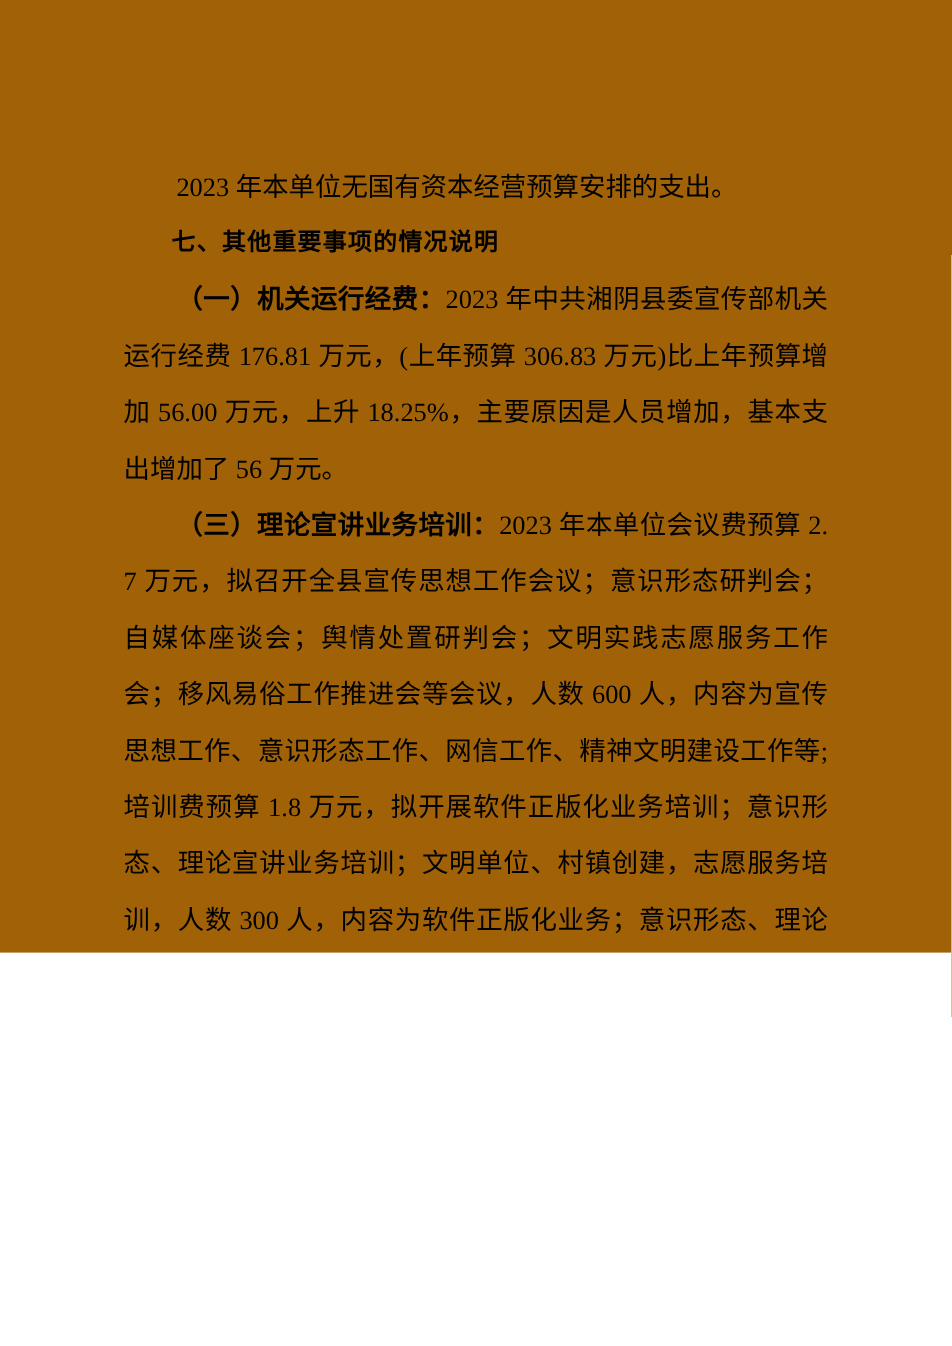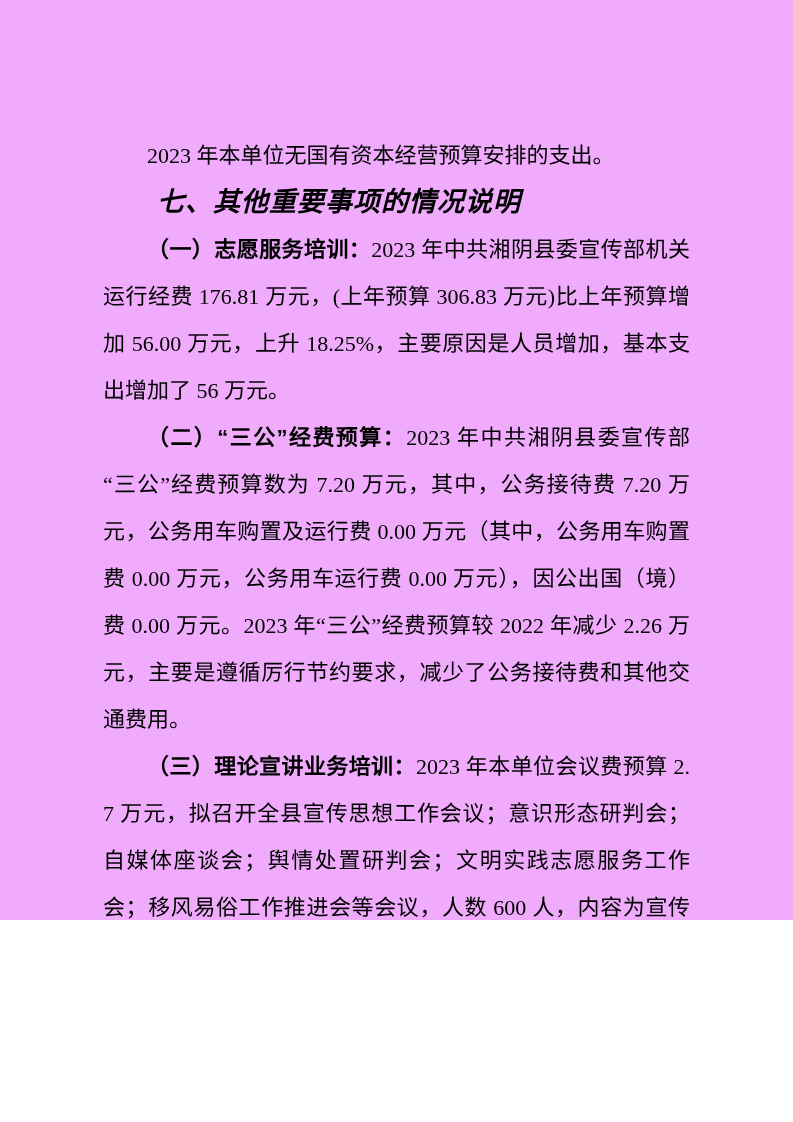--- a/index.html
+++ b/index.html
@@ -3,22 +3,22 @@
 <meta charset="utf-8">
 <style>
   html, body {
     margin: 0;
     padding: 0;
     background: #ffffff;
   }
   .page {
     position: relative;
     width: 793px;
-    height: 920px;
-    background: #f0abfc;
+    height: 794px;
+    background: #a16207;
     color: #000000;
     overflow: hidden;
     font-family: "Liberation Serif", "DejaVu Serif", serif;
   }
   .content {
     position: absolute;
     top: 132px;
     left: 103px;
     width: 587px;
     font-size: 22px;
@@ -26,43 +26,41 @@
   }
   .para {
     margin: 0;
     text-indent: 2em;
     text-align: justify;
     text-align-last: left;
     word-break: break-all;
   }
   .section-heading {
     margin: 0;
-    font-size: 27px;
+    font-size: 20px;
     line-height: 47px;
     text-indent: 2em;
     font-weight: bold;
     font-family: "Liberation Sans", "DejaVu Sans", sans-serif;
     letter-spacing: 1px;
-    font-style: italic;
   }
   .para-lead {
     font-weight: bold;
     font-family: "Liberation Sans", "DejaVu Sans", sans-serif;
   }
 </style>
 </head>
 <body>
 
 <div class="page">
   <div class="content">
 
     <p class="para">2023 年本单位无国有资本经营预算安排的支出。</p>
 
     <h2 class="section-heading">七、其他重要事项的情况说明</h2>
 
-    <p class="para"><span class="para-lead">（一）志愿服务培训：</span><span>2023 年中共湘阴县委宣传部机关运行经费 176.81 万元，(上年预算 306.83 万元)比上年预算增加 56.00 万元，上升 18.25%，主要原因是人员增加，基本支出增加了 56 万元。</span></p>
+    <p class="para"><span class="para-lead">（一）机关运行经费：</span><span>2023 年中共湘阴县委宣传部机关运行经费 176.81 万元，(上年预算 306.83 万元)比上年预算增加 56.00 万元，上升 18.25%，主要原因是人员增加，基本支出增加了 56 万元。</span></p>
 
-    <p class="para"><span class="para-lead">（二）“三公”经费预算：</span><span>2023 年中共湘阴县委宣传部“三公”经费预算数为 7.20 万元，其中，公务接待费 7.20 万元，公务用车购置及运行费 0.00 万元（其中，公务用车购置费 0.00 万元，公务用车运行费 0.00 万元），因公出国（境）费 0.00 万元。2023 年“三公”经费预算较 2022 年减少 2.26 万元，主要是遵循厉行节约要求，减少了公务接待费和其他交通费用。</span></p>
 
     <p class="para"><span class="para-lead">（三）理论宣讲业务培训：</span><span>2023 年本单位会议费预算 2.7 万元，拟召开全县宣传思想工作会议；意识形态研判会；自媒体座谈会；舆情处置研判会；文明实践志愿服务工作会；移风易俗工作推进会等会议，人数 600 人，内容为宣传思想工作、意识形态工作、网信工作、精神文明建设工作等; 培训费预算 1.8 万元，拟开展软件正版化业务培训；意识形态、理论宣讲业务培训；文明单位、村镇创建，志愿服务培训，人数 300 人，内容为软件正版化业务；意识形态、理论宣讲业务；文明单位、</span></p>
 
   </div>
 </div>
 
 </body></html>

